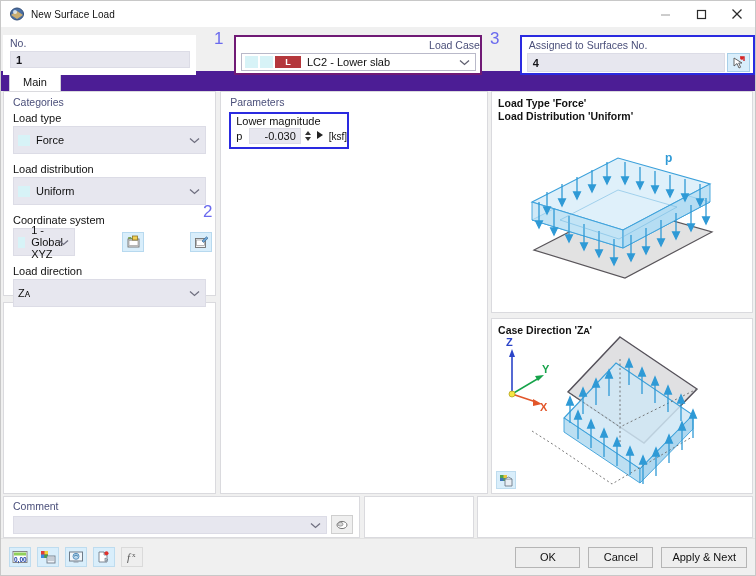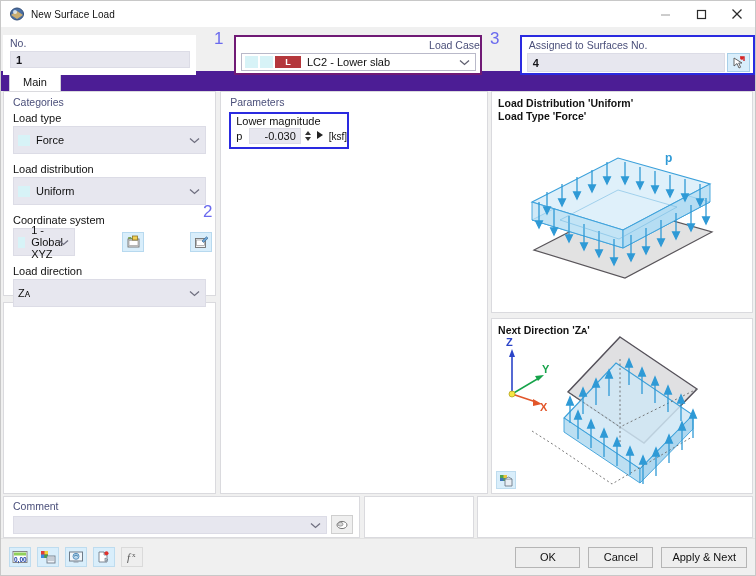--- a/index.html
+++ b/index.html
@@ -571,22 +571,22 @@
             <span class="spin-unit">[ksf]</span>
           </div>
         </div>
       </div>
     </div>
 
     <div class="col" id="col-right">
 
       <div class="preview" style="height:222px;">
         <div class="prev-caption">
+          <div>Load Type 'Force'</div>
           <div>Load Distribution 'Uniform'</div>
-          <div>Load Type 'Force'</div>
         </div>
         <svg class="prev-svg" width="261" height="220" viewBox="0 0 261 220">
 
           <polygon points="42,158 128,114 220,140 133,186" fill="#e2e2e2" stroke="#59555a" stroke-width="1.2"></polygon>
 
           <polygon points="40,128 126,84 218,110 131,156" fill="#cfe9f7" stroke="#3ba0da" stroke-width="1"></polygon>
 
           <polygon points="40,110 126,66 218,92 131,138" fill="#dff0fa" stroke="#3ba0da" stroke-width="1.1"></polygon>
 
           <polygon points="40,110 40,128 131,156 131,138" fill="#bfe1f4" fill-opacity="0.75" stroke="#3ba0da" stroke-width="0.9"></polygon>
@@ -653,21 +653,21 @@
 
           <polygon points="68,128 126,98 185,115 127,147" fill="none" stroke="#6fb8e0" stroke-width="0.8" stroke-opacity="0.7"></polygon>
           <text x="173" y="70" font-family="Liberation Sans, sans-serif" font-size="12" font-weight="bold" fill="#2f9ad6">p</text>
         </svg>
       </div>
 
       <div style="height:5px;"></div>
 
       <div class="preview" style="flex:1;">
         <div class="prev-caption">
-          <div>Next Direction 'Zᴀ'</div>
+          <div>Case Direction 'Zᴀ'</div>
         </div>
         <svg class="prev-svg" width="261" height="190" viewBox="0 0 261 190">
 
           <g>
             <line x1="20" y1="75" x2="20" y2="36" stroke="#2b44c8" stroke-width="1.6"></line>
             <polygon points="20,30 17,38 23,38" fill="#2b44c8"></polygon>
             <text x="14" y="27" font-family="Liberation Sans, sans-serif" font-size="11" font-weight="bold" fill="#2b44c8">Z</text>
 
             <line x1="20" y1="75" x2="47" y2="59" stroke="#16a34a" stroke-width="1.5"></line>
             <polygon points="52,56 43,57 46,62" fill="#16a34a"></polygon>

